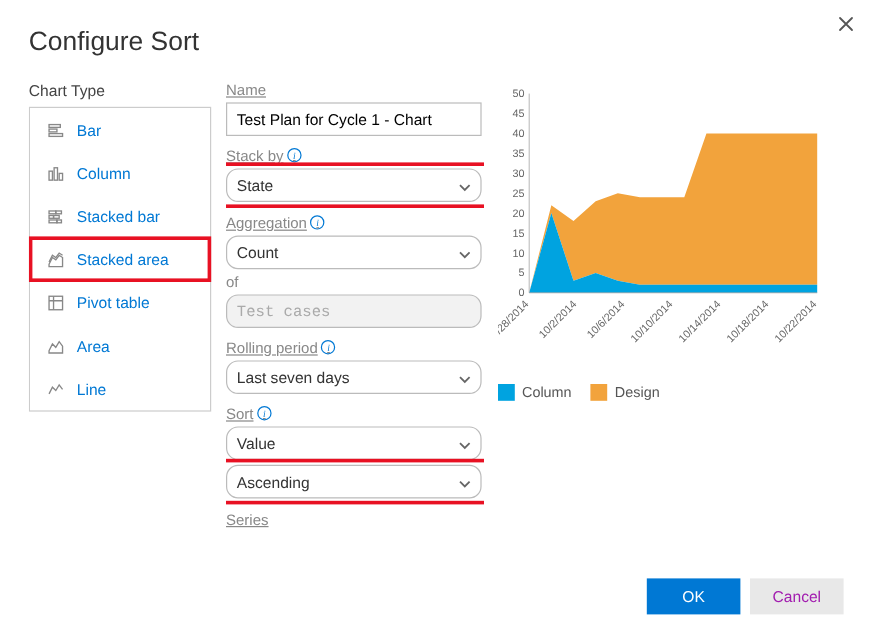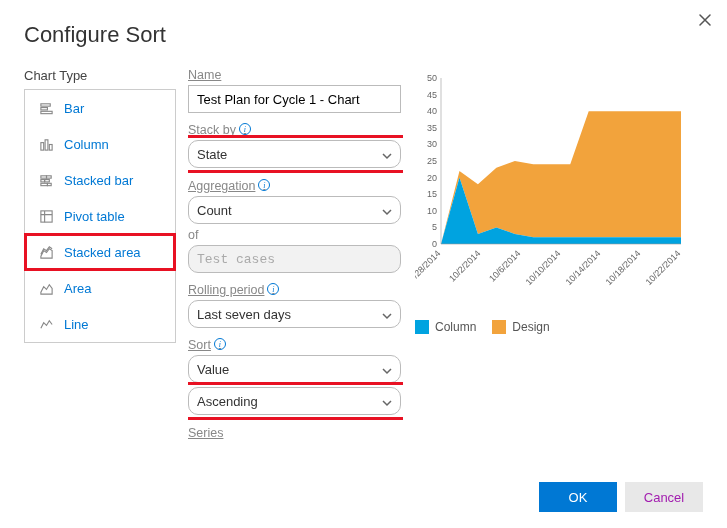--- a/index.html
+++ b/index.html
@@ -222,38 +222,38 @@
                 <rect x="8" y="3" width="5" height="2.5"></rect>
                 <rect x="2" y="7" width="4" height="2.5"></rect>
                 <rect x="6" y="7" width="5" height="2.5"></rect>
                 <rect x="2" y="11" width="7" height="2.5"></rect>
                 <rect x="9" y="11" width="4" height="2.5"></rect>
               </svg>
             </span>
           <span>Stacked bar</span>
         </div>
 
+        <div class="type-item selected">
+          <span class="icon">
+              <svg viewBox="0 0 16 16">
+                <path d="M2 12 L5 6 L8 8 L11 4 L14 6 L14 14 L2 14 Z"></path>
+                <path d="M2 10 L5 4 L8 6 L11 2 L14 4"></path>
+              </svg>
+            </span>
+          <span>Stacked area</span>
+        </div>
+
         <div class="type-item">
           <span class="icon">
               <svg viewBox="0 0 16 16">
                 <rect x="2" y="2" width="12" height="12"></rect>
                 <path d="M2 6 H14 M6 2 V14"></path>
               </svg>
             </span>
           <span>Pivot table</span>
-        </div>
-
-        <div class="type-item selected">
-          <span class="icon">
-              <svg viewBox="0 0 16 16">
-                <path d="M2 12 L5 6 L8 8 L11 4 L14 6 L14 14 L2 14 Z"></path>
-                <path d="M2 10 L5 4 L8 6 L11 2 L14 4"></path>
-              </svg>
-            </span>
-          <span>Stacked area</span>
         </div>
 
         <div class="type-item">
           <span class="icon">
               <svg viewBox="0 0 16 16">
                 <path d="M2 12 L5 6 L8 9 L11 4 L14 8 L14 14 L2 14 Z"></path>
               </svg>
             </span>
           <span>Area</span>
         </div>

